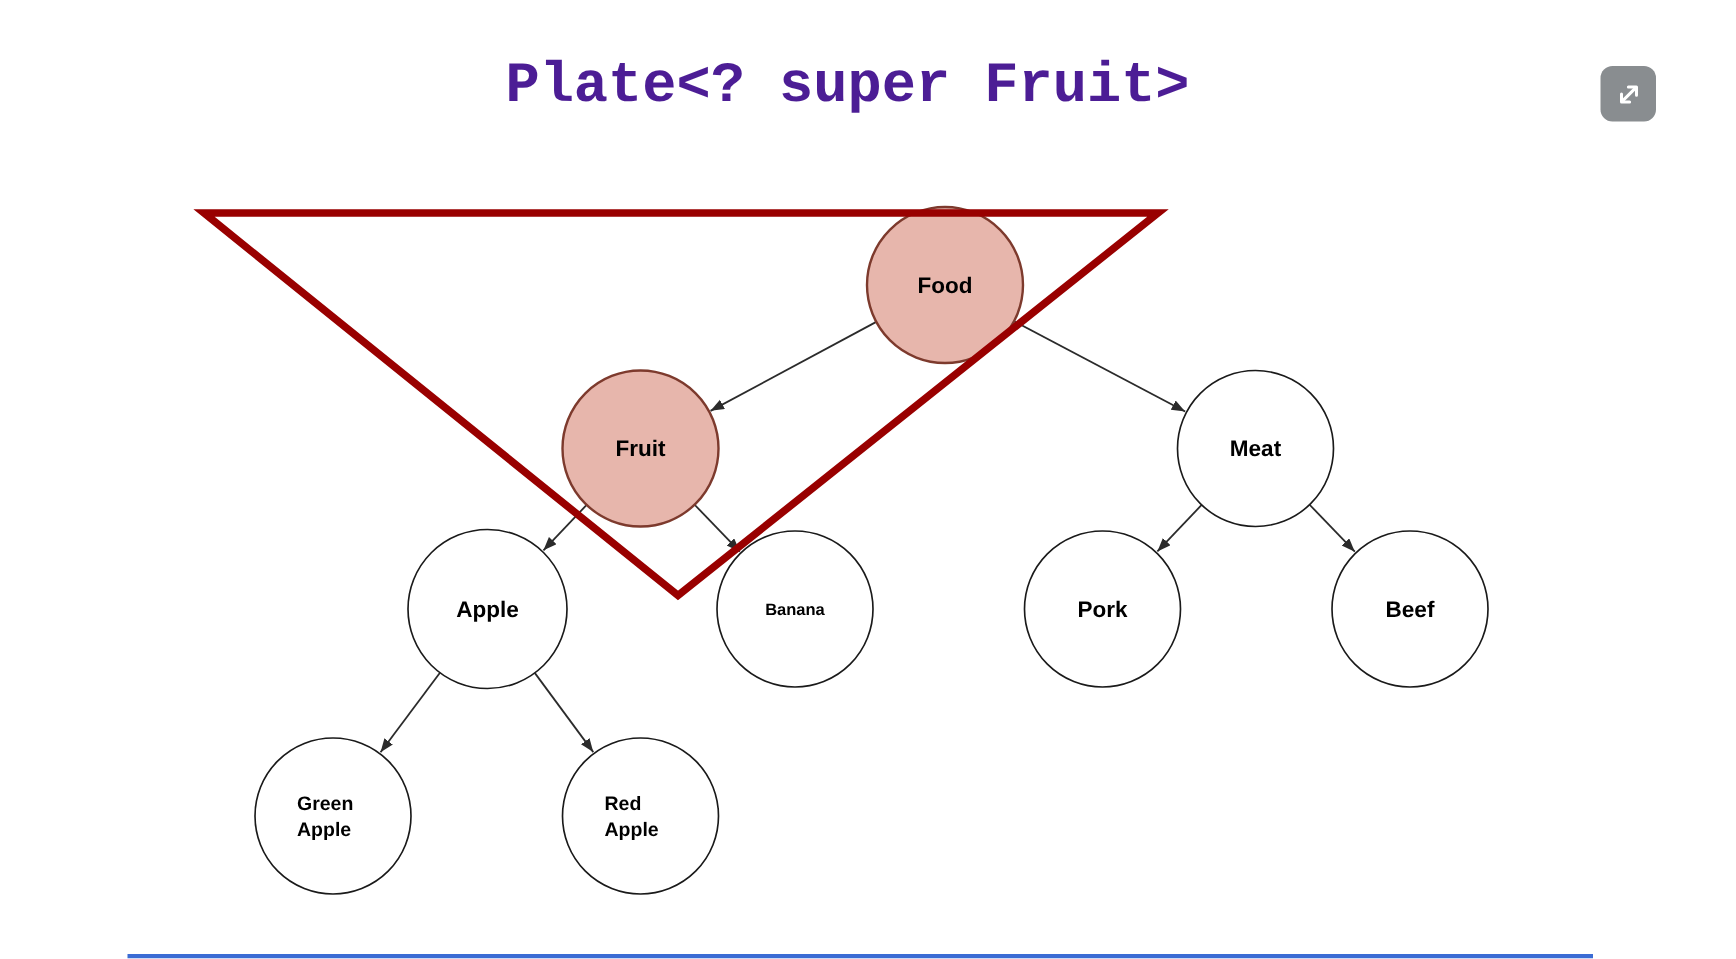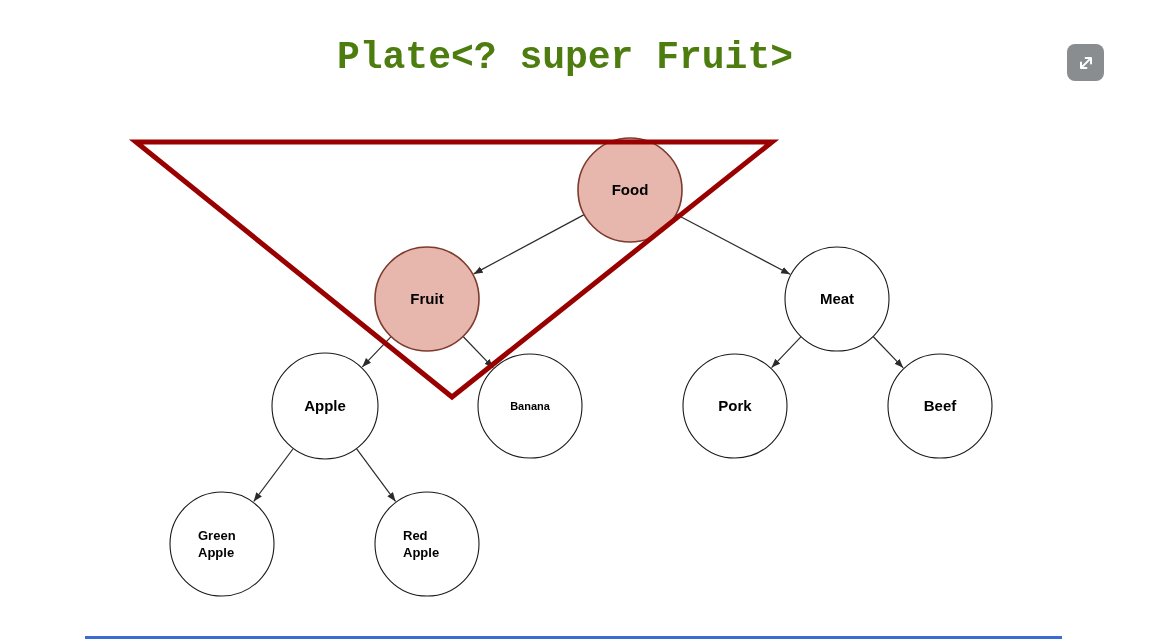--- a/index.html
+++ b/index.html
@@ -44,21 +44,21 @@
   }
   .bottom-bar {
     position: absolute;
     bottom: 0;
     height: 3px;
   }
 </style>
 </head>
 <body>
 
-<div class="slide-title" style="color: #4d7c0f; font-family: Liberation Mono, monospace;">Plate&lt;? super Fruit&gt;</div>
+<div class="slide-title" style="color: #4c1d95; font-family: Liberation Mono, monospace;">Plate&lt;? super Fruit&gt;</div>
 
 <button class="fs-btn" type="button" style="background: rgb(137, 141, 144);">
   <svg width="20" height="20" viewBox="0 0 24 24" aria-hidden="true">
     <path class="fs-stroke" d="M6.5 17.5 L17.5 6.5" stroke="#ffffff" stroke-width="2.4" fill="none" stroke-linecap="round"></path>
     <path class="fs-stroke" d="M11.5 6 H18 V12.5" stroke="#ffffff" stroke-width="2.4" fill="none" stroke-linecap="round" stroke-linejoin="round"></path>
     <path class="fs-stroke" d="M6 11.5 V18 H12.5" stroke="#ffffff" stroke-width="2.4" fill="none" stroke-linecap="round" stroke-linejoin="round"></path>
   </svg>
 </button>
 
 <svg id="diagram-svg" width="1157" height="639" viewBox="0 0 1157 639">

